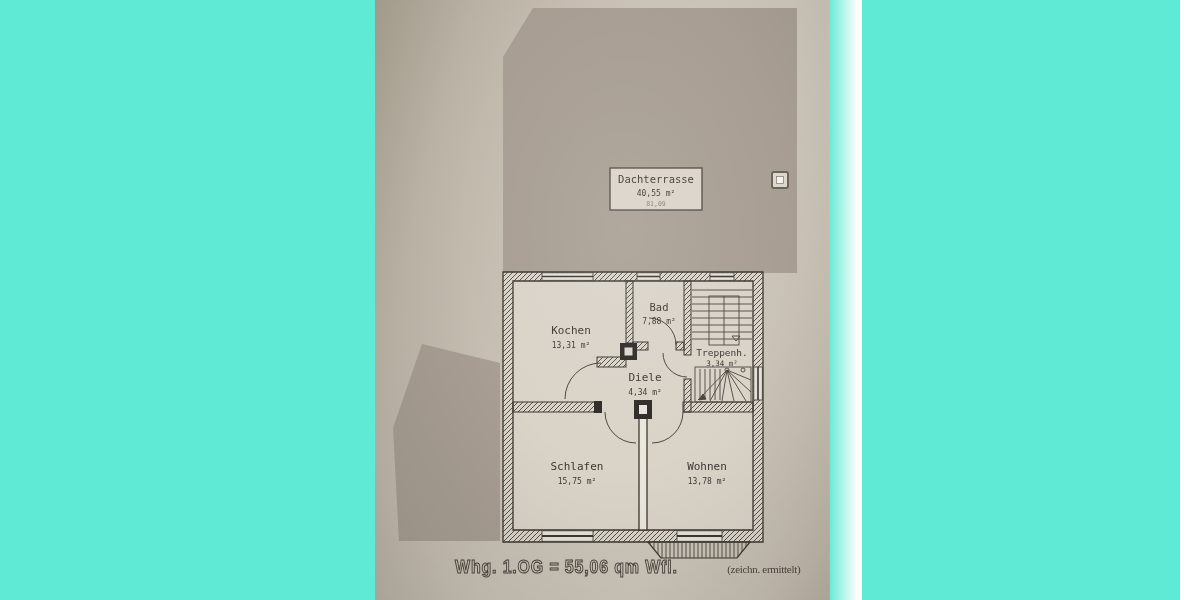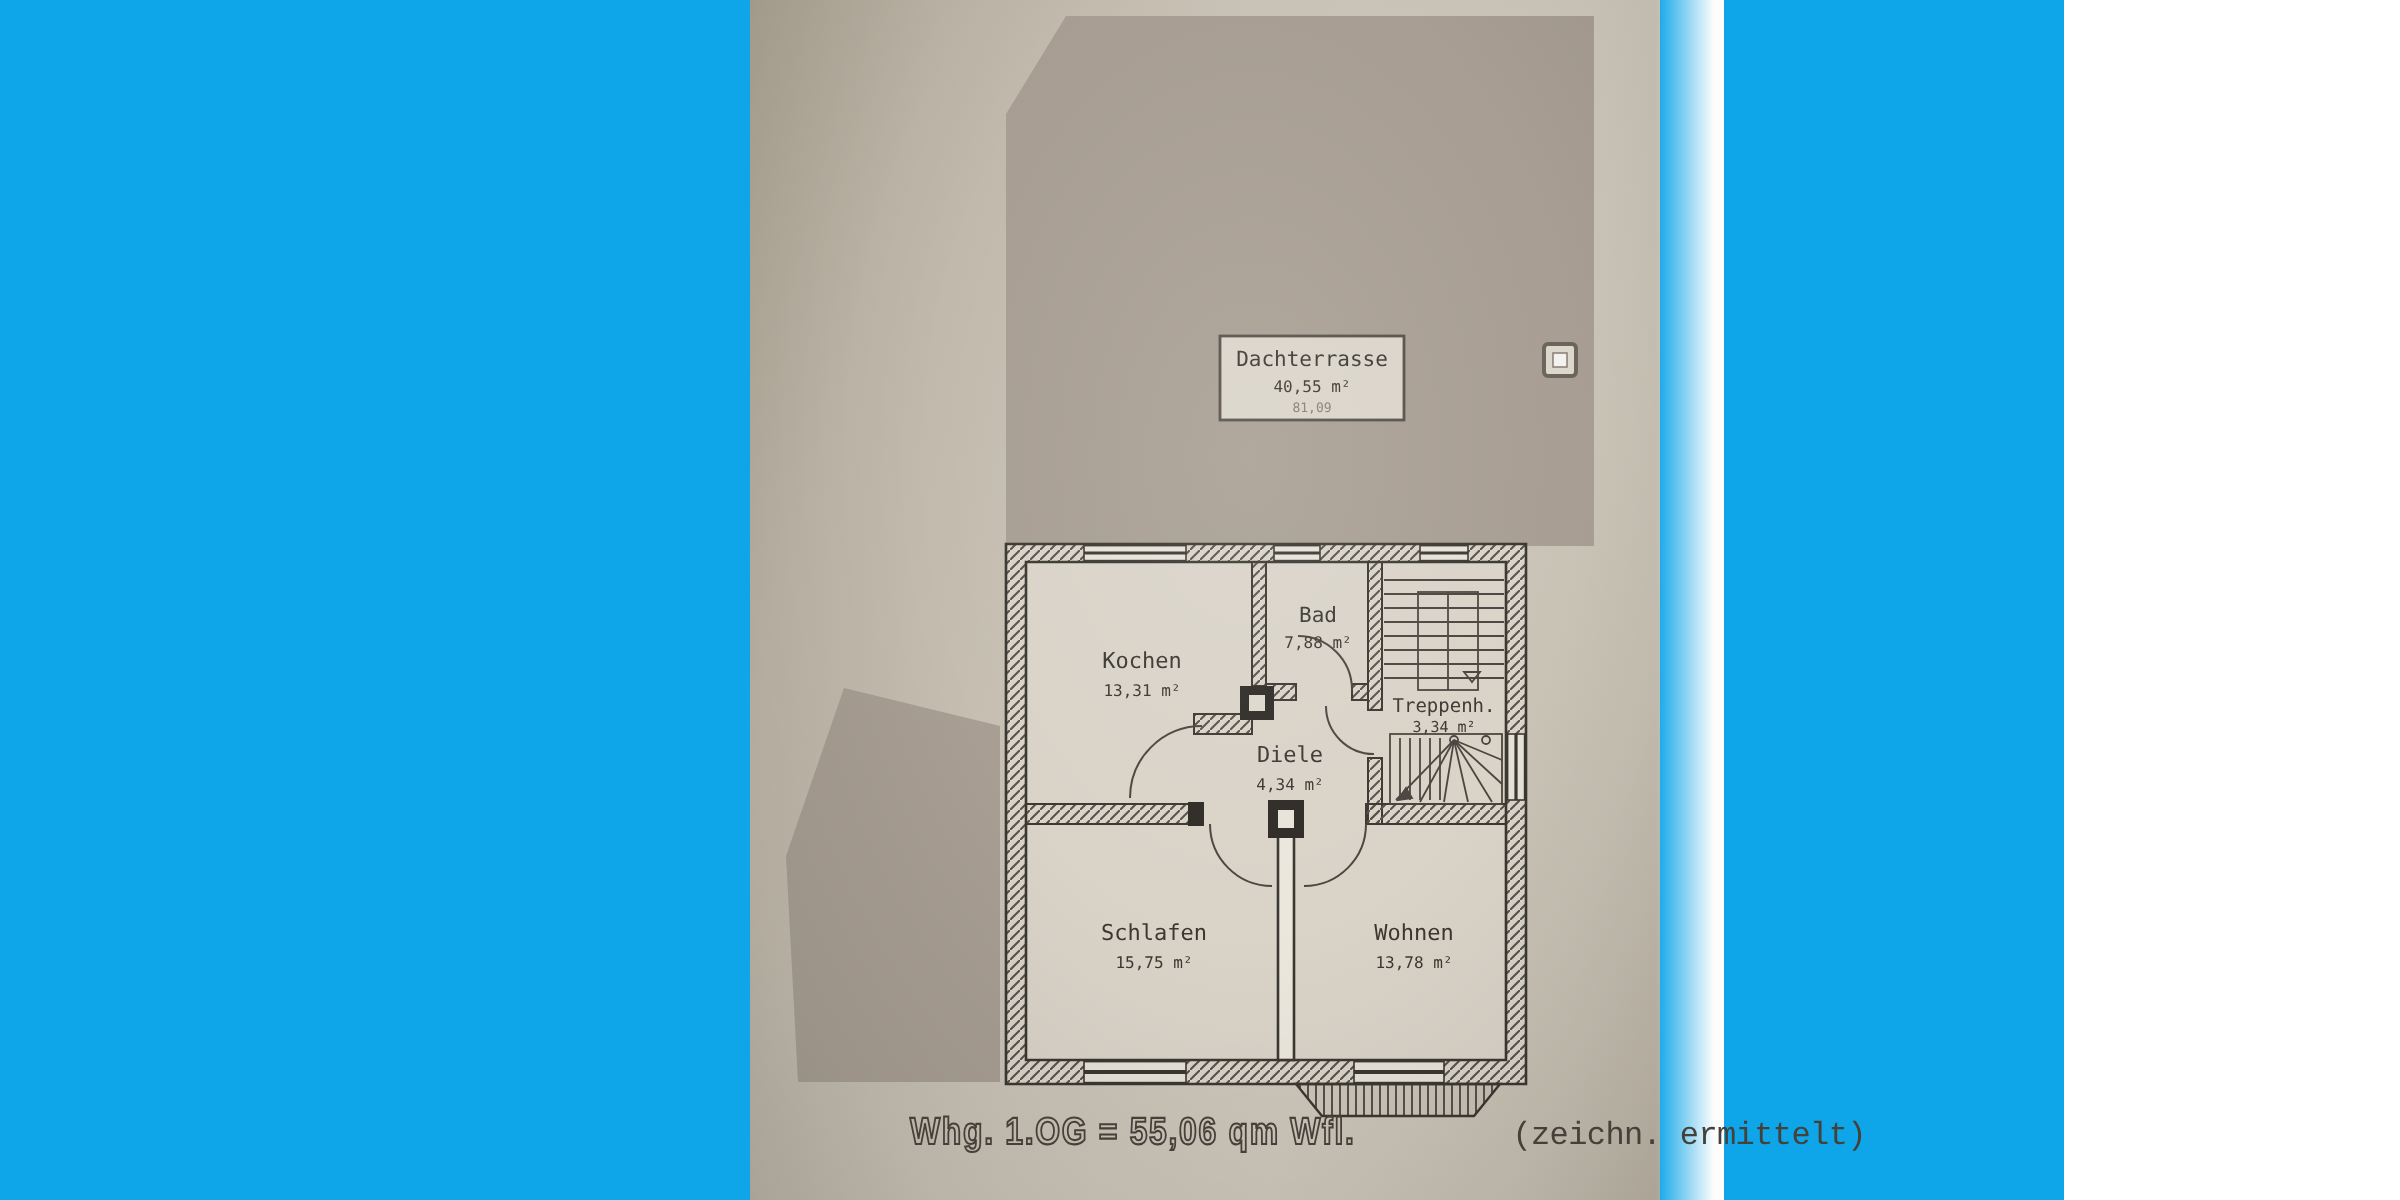--- a/index.html
+++ b/index.html
@@ -1,32 +1,32 @@
 <!DOCTYPE html>
 <html><head>
 <meta charset="utf-8">
 <style>
   html,body{margin:0;padding:0;background:#ffffff;}
-  .stage{position:relative;width:1032px;height:600px;overflow:hidden;background:#0ea5e9;
+  .stage{position:relative;width:1180px;height:600px;overflow:hidden;background:#5eead4;
          font-family:"DejaVu Sans Mono",monospace;text-align:right;}
   .paper{position:absolute;left:375px;top:0;width:455px;height:600px;
          background:linear-gradient(105deg,#aea595 0%,#beb6a8 16%,#c9c2b6 42%,#cdc7bb 68%,#c6bfb2 88%,#bdb5a7 100%);}
   .paper-vignette{position:absolute;left:375px;top:0;width:455px;height:600px;pointer-events:none;
          background:radial-gradient(ellipse at 55% 38%,rgba(255,255,255,0.10) 0%,rgba(0,0,0,0) 45%,rgba(0,0,0,0.07) 82%,rgba(0,0,0,0.13) 100%);}
   .right-fade{position:absolute;left:828px;top:0;width:34px;height:600px;
          background:linear-gradient(90deg,rgba(253,253,252,0) 0%,#fdfdfc 85%);}
   svg.plan{position:absolute;left:0;top:0;width:1200px;height:600px;}
   svg text{fill:#3b3831;}
   .t-name{font-size:11px;}
   .t-area{font-size:8px;}
   .caption{position:absolute;left:455px;top:557px;display:flex;align-items:baseline;gap:7px;white-space:nowrap;}
   .caption-main{font-family:"Liberation Sans",sans-serif;font-weight:700;font-size:19px;
          letter-spacing:1px;color:transparent;-webkit-text-stroke:1.05px #45413a;
          transform:scaleX(0.84);transform-origin:left bottom;line-height:1;}
-  .caption-note{font-family:Liberation Mono, monospace;font-size:16px;color:#45413a;letter-spacing:-0.3px;margin-left:29px;}
+  .caption-note{font-family:Liberation Serif, serif;font-size:11px;color:#45413a;letter-spacing:-0.3px;}
 </style>
 </head>
 <body>
 
 <div class="stage">
 
   <div class="paper"></div>
 
   <svg class="plan" viewBox="0 0 1200 600">
     <defs>

